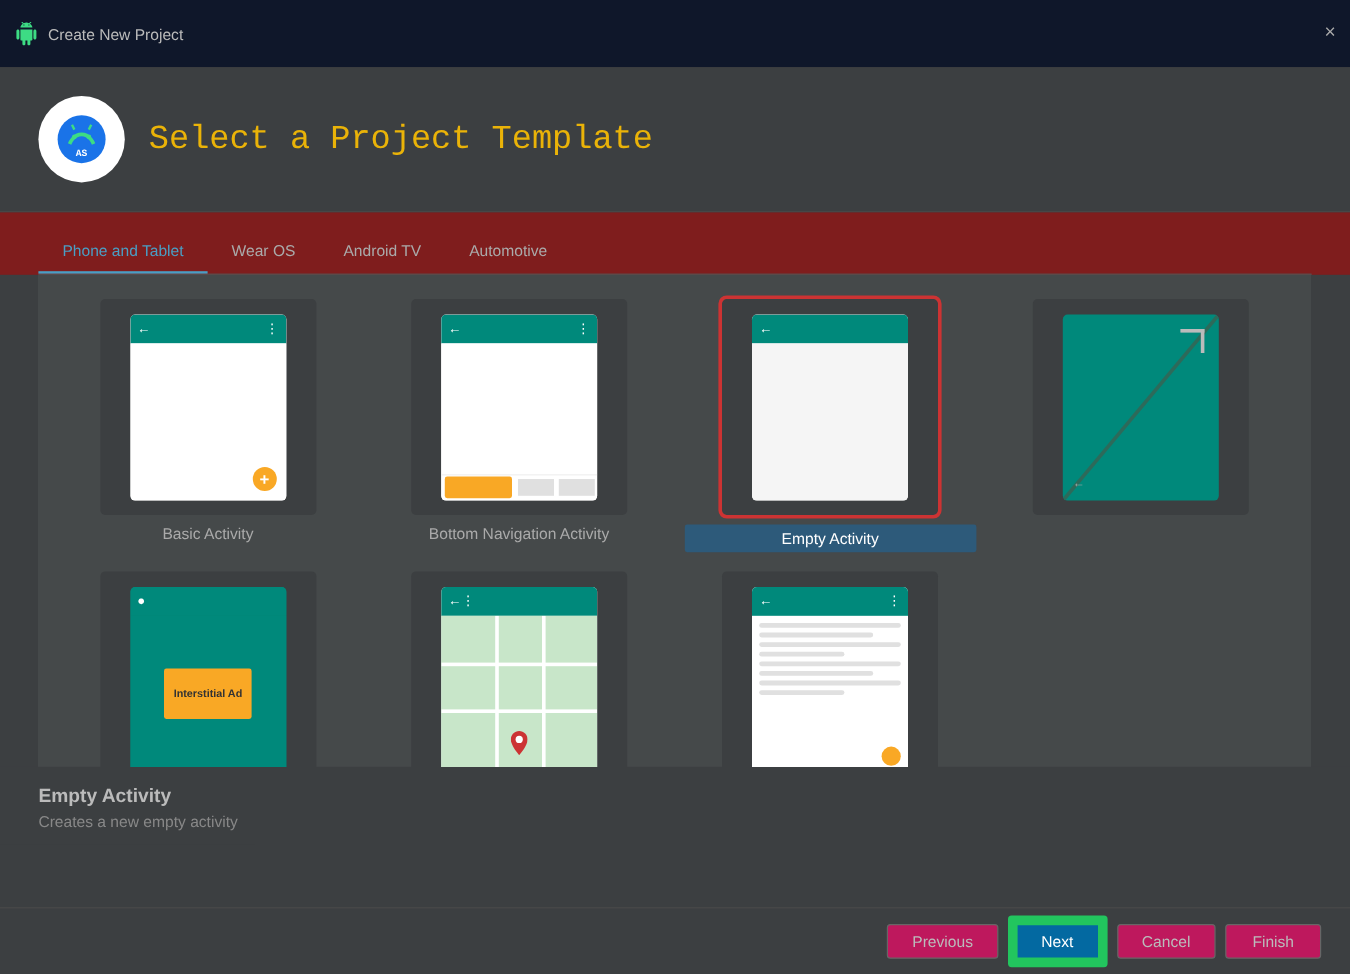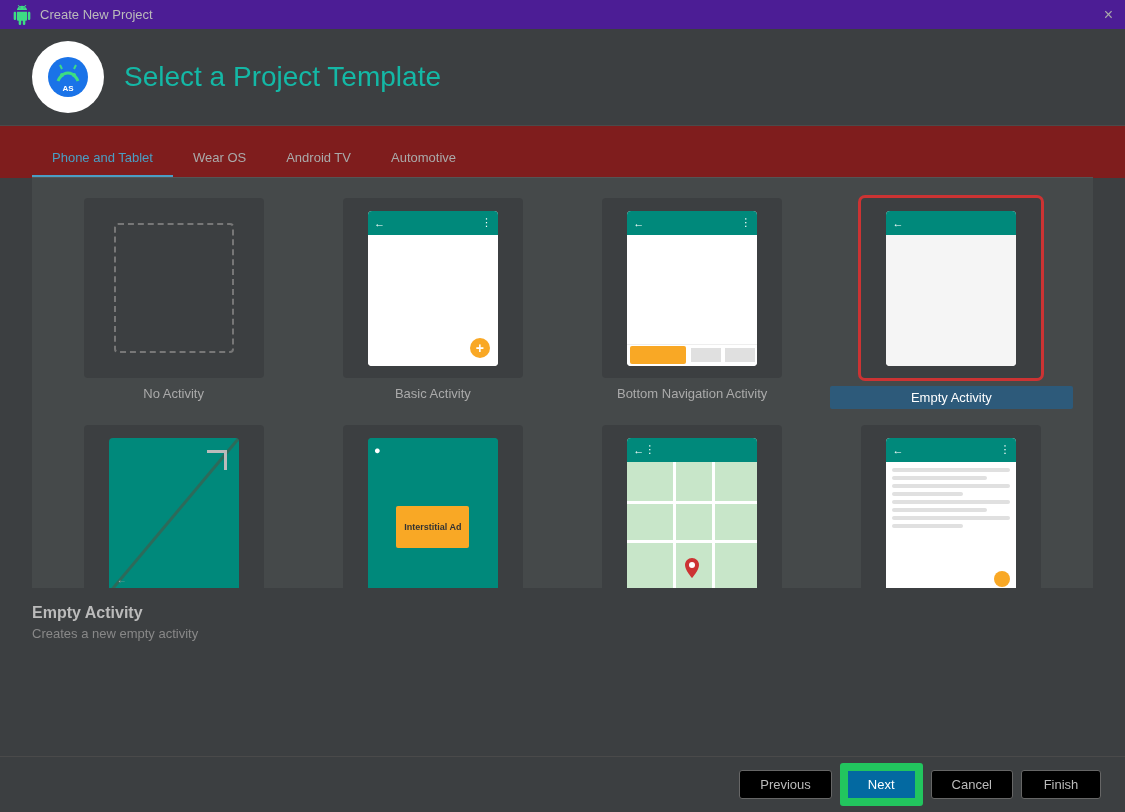--- a/index.html
+++ b/index.html
@@ -6,22 +6,22 @@
     body {
       background: #3c3f41;
       font-family: 'Segoe UI', Arial, sans-serif;
       width: 1125px;
       height: 812px;
       overflow: hidden;
       color: #bbbbbb;
     }
 
     .title-bar {
-      background: #4c1d95;
-      height: 29px;
+      background: #0f172a;
+      height: 56px;
       display: flex;
       align-items: center;
       justify-content: space-between;
       padding: 0 12px;
     }
     .title-bar-left {
       display: flex;
       align-items: center;
       gap: 8px;
     }
@@ -37,39 +37,40 @@
       cursor: pointer;
       color: #bbbbbb;
       font-size: 16px;
       background: none;
       border: none;
       color: #aaaaaa;
     }
 
     .header-section {
       background: #3c3f41;
-      padding: 12px 32px;
+      padding: 24px 32px;
       display: flex;
       align-items: center;
       gap: 20px;
       border-bottom: 1px solid #4a4a4a;
+      font-family: Liberation Mono, monospace;
     }
     .android-studio-logo {
       width: 72px;
       height: 72px;
       background: #ffffff;
       border-radius: 50%;
       display: flex;
       align-items: center;
       justify-content: center;
       flex-shrink: 0;
     }
     .header-title {
       font-size: 28px;
-      color: #14b8a6;
+      color: #eab308;
       font-weight: 300;
     }
 
     .content-area {
       padding: 0 32px;
       background: #7f1d1d;
     }
 
     
     .tabs {
@@ -406,21 +407,21 @@
       padding: 0 24px;
       gap: 8px;
       border-top: 1px solid #4a4a4a;
     }
     .btn {
       padding: 6px 20px;
       font-size: 13px;
       border-radius: 3px;
       cursor: pointer;
       border: 1px solid #666;
-      background: #000000;
+      background: #be185d;
       color: #bbbbbb;
       min-width: 80px;
       text-align: center;
     }
     .btn.primary {
       background: #0369a1;
       border-color: #cc3333;
       border: 8px solid #22c55e;
       color: #ffffff;
     }
@@ -473,26 +474,20 @@
     <div class="tab active">Phone and Tablet</div>
     <div class="tab">Wear OS</div>
     <div class="tab">Android TV</div>
     <div class="tab">Automotive</div>
   </div>
 </div>
 
 <div class="template-grid-container" style="margin: 0 32px;">
   <div class="template-grid">
 
-    <div class="template-item">
-      <div class="template-thumb">
-        <div class="no-activity-thumb"></div>
-      </div>
-      <div class="template-label">No Activity</div>
-    </div>
 
     <div class="template-item">
       <div class="template-thumb">
         <div class="phone-mock">
           <div class="phone-toolbar">
             <span class="phone-toolbar-icon">←</span>
             <span class="phone-toolbar-icon">⋮</span>
           </div>
           <div class="phone-body">
             <div class="fab-button">+</div>

